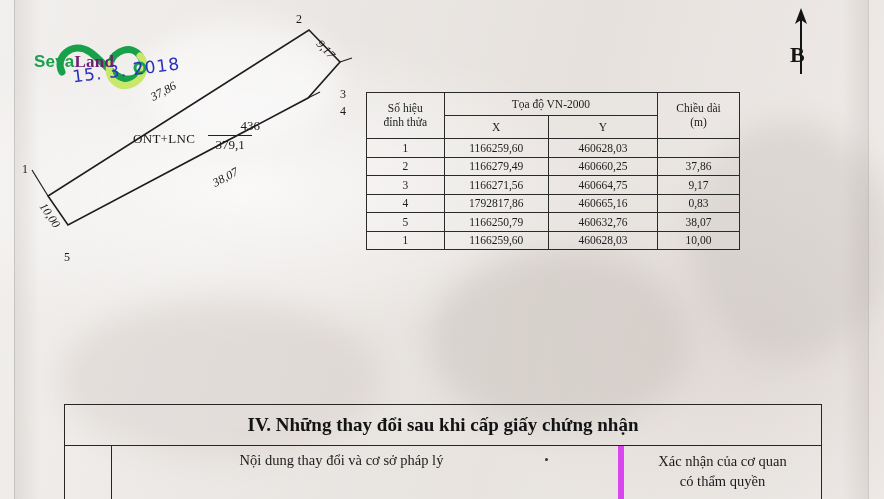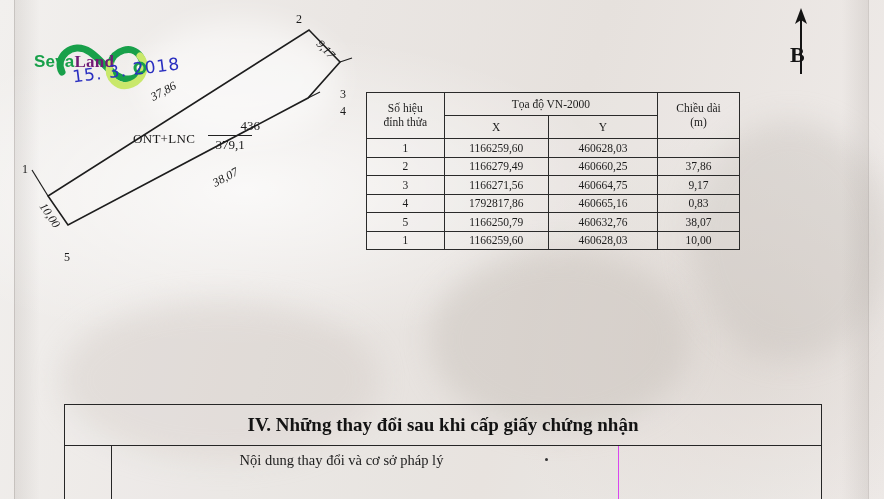--- a/index.html
+++ b/index.html
@@ -168,21 +168,21 @@
     font-weight: bold;
     border-bottom: 1px solid #262626;
     color: #131313;
   }
   .bottom-cols {
     display: flex;
     height: 54px;
   }
   .bc-left {
     flex: 0 0 553px;
-    border-right: 1px solid #d946ef;
+    border-right: 6px solid #d946ef;
     position: relative;
   }
   .bc-right {
     flex: 1 1 auto;
     text-align: center;
     padding-top: 6px;
     font-size: 14.5px;
     line-height: 1.35;
   }
   .bc-left-label {
@@ -337,19 +337,23 @@
   </tbody>
     </table>
 
   <div class="bottom-box">
     <div class="bottom-title">IV. Những thay đổi sau khi cấp giấy chứng nhận</div>
     <div class="bottom-cols">
       <div class="bc-left">
         <div class="bc-left-split"></div>
         <div class="bc-left-label">Nội dung thay đổi và cơ sở pháp lý</div>
       </div>
+      <div class="bc-right">
+        <div>Xác nhận của cơ quan</div>
+        <div>có thẩm quyền</div>
+      </div>
     </div>
   </div>
 
   <div class="dot-mark"></div>
   <div class="handwriting">15. 3. 2018</div>
 
 </div>
 
 </body></html>

